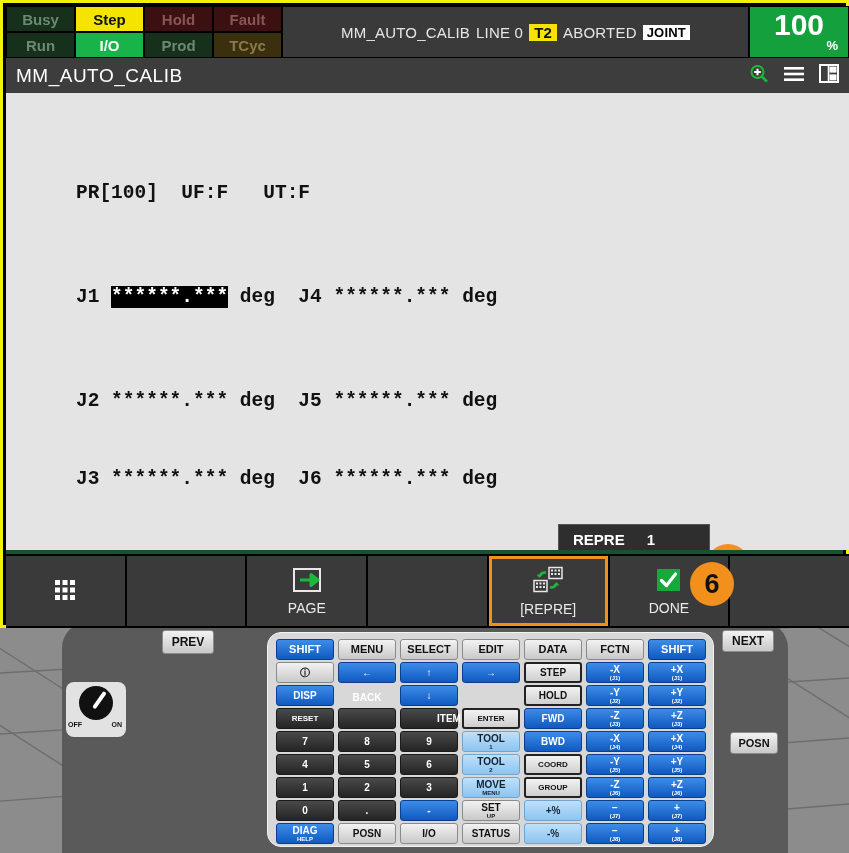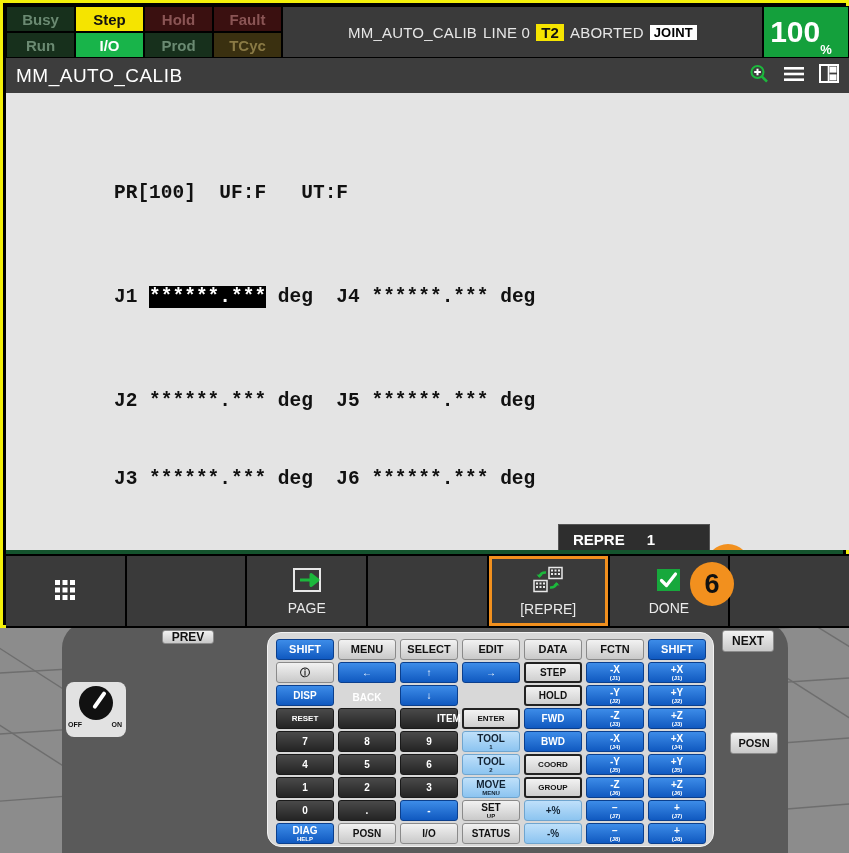--- a/index.html
+++ b/index.html
@@ -88,22 +88,22 @@
     font-family:"Liberation Sans",sans-serif;
   }
   #statustext{
     flex:1; background:#3a3a3a; display:flex; align-items:center;
     justify-content:center; gap:6px; color:#e6e6e6; font-size:15px;
     letter-spacing:.2px; border:1px solid #000;
   }
   .chip-yellow{ background:#f5e400; color:#111; font-weight:bold; padding:0 5px; }
   .chip-white{ background:#fff; color:#000; font-weight:bold; padding:0 4px; font-size:13px;}
   #speed{
-    width:86px; background:#14a03c; color:#fff;
-    display:flex; flex-direction:row; align-items:center; justify-content:center;
+    width:100px; background:#14a03c; color:#fff;
+    display:flex; flex-direction:column; align-items:center; justify-content:center;
     border:1px solid #000;
   }
   #speed .num{ font-size:30px; font-weight:bold; line-height:26px; }
   #speed .pct{ font-size:13px; font-weight:bold; align-self:flex-end; margin-right:10px;}
 
   
   #titlebar{
     position:absolute; left:0; top:52px; width:843px; height:35px;
     background:#3d3d3d; display:flex; align-items:center;
     padding:0 10px; justify-content:space-between;
@@ -114,21 +114,21 @@
   
   #content{
     position:absolute; left:0; top:87px; width:843px; height:457px;
     background:#e4e4e4; overflow:hidden;
   }
   #prog{
     font-family:"Liberation Mono","DejaVu Sans Mono",monospace;
     font-size:19.5px; font-weight:bold; color:#111; line-height:26px;
     padding:9px 0 0 0; white-space:pre;
   }
-  .pl{ padding-left:108px; }
+  .pl{ padding-left:70px; }
   .inv{ background:#000; color:#fff; }
 
   
   #dropdown{
     position:absolute; left:552px; top:431px; width:152px;
     border:1px solid #555; background:#2e2e2e;
   }
   #dd-head{
     height:28px; background:#2e2e2e; color:#fff; font-size:15px; font-weight:bold;
     display:flex; align-items:center; padding-left:14px; gap:22px;
@@ -179,21 +179,21 @@
 </div>
 
 <div id="pendant-body">
 
   <div id="knob-plate">
     <div id="knob"></div>
     <span class="knob-lbl" style="left:2px;">OFF</span>
     <span class="knob-lbl" style="right:4px;">ON</span>
   </div>
 
-  <div id="prev-key" class="key k-grey" style="width:52px;height:14px;font-size:12px;">PREV</div>
+  <div id="prev-key" class="key k-grey" style="width:52px;height:24px;font-size:12px;">PREV</div>
 
   <div id="pendant-inner">
     <div id="keygrid" style="position:absolute;left:8px;top:6px;display:grid;grid-template-columns:repeat(7,58px);grid-auto-rows:21px;gap:2px 4px;">
         <div class="key k-blue" style="font-size: 11px;">
           <span>SHIFT</span>
         </div>
         <div class="key k-grey" style="font-size: 11px;">
           <span>MENU</span>
         </div>
         <div class="key k-grey" style="font-size: 11px;">

